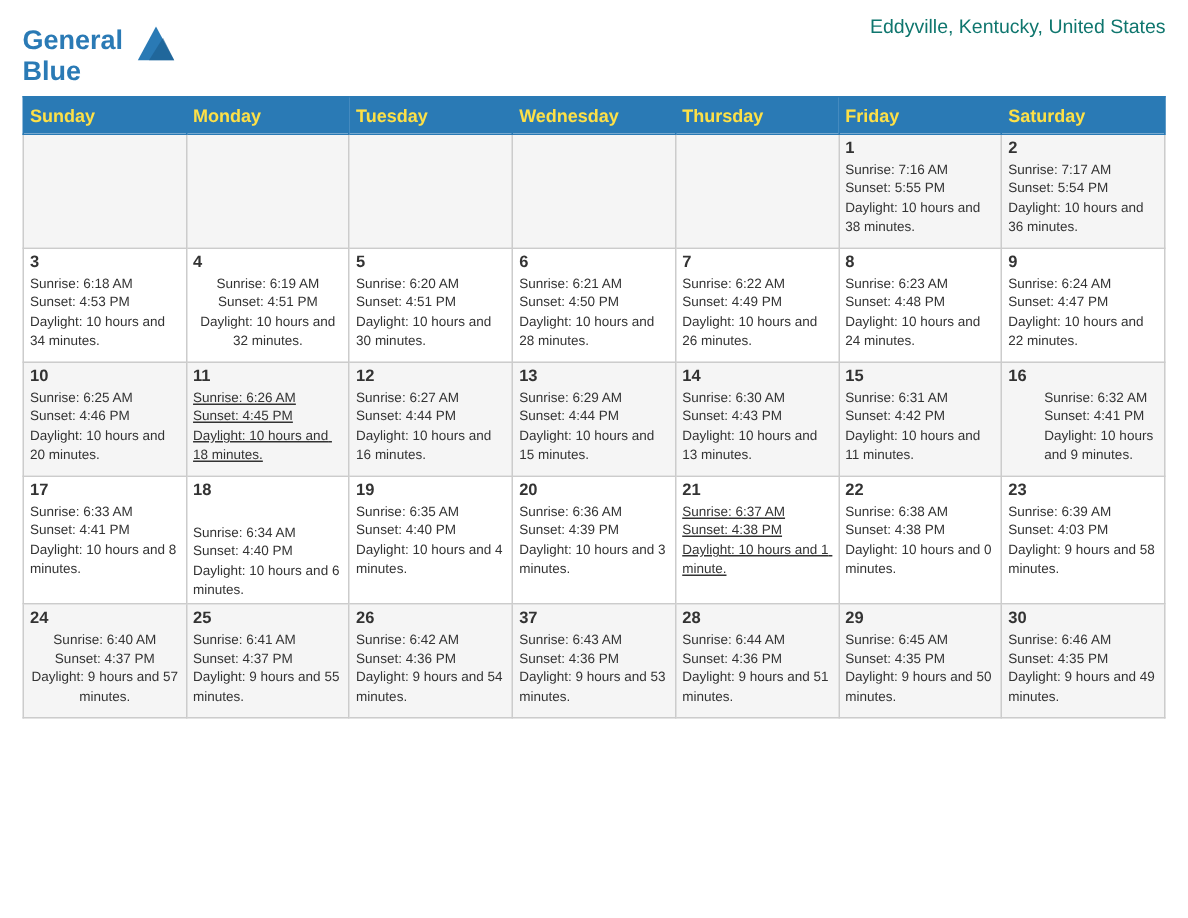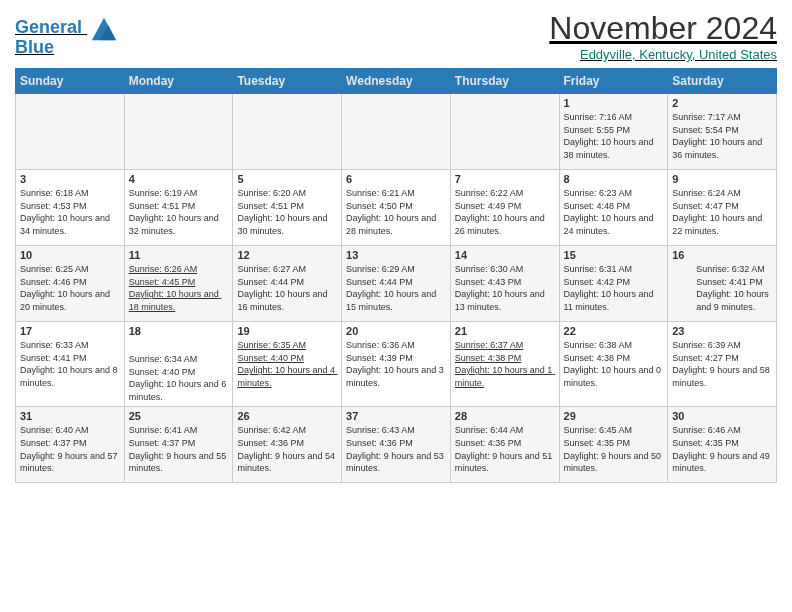--- a/index.html
+++ b/index.html
@@ -12,21 +12,20 @@
     }
     .container {
       width: 792px;
       padding: 10px 15px;
     }
     .header-row {
       display: flex;
       align-items: flex-start;
       justify-content: space-between;
       margin-bottom: 6px;
-      text-decoration: underline;
     }
     .logo {
       display: flex;
       align-items: center;
       margin-top: 4px;
     }
     .logo-text {
       font-size: 18px;
       font-weight: bold;
       color: #333;
@@ -52,21 +51,21 @@
       font-size: 13px;
       color: #0f766e;
     }
     table {
       width: 100%;
       border-collapse: collapse;
       table-layout: fixed;
     }
     thead tr th {
       background-color: #2a7ab5;
-      color: #e5e5e5;
+      color: #fde047;
       font-size: 12px;
       font-weight: bold;
       padding: 5px 4px;
       text-align: left;
       border: 1px solid #2a7ab5;
     }
     tbody tr td {
       border: 1px solid #ccc;
       vertical-align: top;
       padding: 3px 4px;
@@ -107,21 +106,20 @@
           <span>General</span>
           <svg class="logo-icon" viewBox="0 0 30 30" xmlns="http://www.w3.org/2000/svg" style="display:inline-block;vertical-align:middle;">
             <polygon points="2,28 15,4 28,28" fill="#2a7ab5"></polygon>
             <polygon points="10,28 20,12 28,28" fill="#1a5a8a" opacity="0.6"></polygon>
           </svg>
         </div>
         <div class="logo-text" style="margin-top:-4px;"><span>Blue</span></div>
       </div>
     </div>
     <div class="title-block">
-      <div class="month-title">November 2024</div>
       <div class="location">Eddyville, Kentucky, United States</div>
     </div>
   </div>
 
   <table>
     <thead>
       <tr>
       <th>Sunday</th>
           <th>Monday</th>
           <th>Tuesday</th>
@@ -153,21 +151,21 @@
         </tr>
         <tr>
           <td>
             <span class="day-number">3</span>
             <div class="day-info" style="white-space: pre-wrap;">Sunrise: 6:18 AM
 Sunset: 4:53 PM
 Daylight: 10 hours and 34 minutes.</div>
           </td>
           <td>
             <span class="day-number">4</span>
-            <div class="day-info" style="white-space: pre-wrap;">Sunrise: 6:19 AM
+            <div class="day-info" style="white-space: pre-wrap; text-align: center;">Sunrise: 6:19 AM
 Sunset: 4:51 PM
 Daylight: 10 hours and 32 minutes.</div>
           </td>
           <td>
             <span class="day-number">5</span>
             <div class="day-info" style="white-space: pre-wrap;">Sunrise: 6:20 AM
 Sunset: 4:51 PM
 Daylight: 10 hours and 30 minutes.</div>
           </td>
           <td>
@@ -247,21 +245,21 @@
 Daylight: 10 hours and 8 minutes.</div>
           </td>
           <td>
             <span class="day-number">18</span>
             <div class="day-info" style="white-space: pre-wrap; margin-top: 16px;">Sunrise: 6:34 AM
 Sunset: 4:40 PM
 Daylight: 10 hours and 6 minutes.</div>
           </td>
           <td>
             <span class="day-number">19</span>
-            <div class="day-info" style="white-space: pre-wrap; text-decoration: underline;">Sunrise: 6:35 AM
+            <div class="day-info" style="white-space: pre-wrap;">Sunrise: 6:35 AM
 Sunset: 4:40 PM
 Daylight: 10 hours and 4 minutes.</div>
           </td>
           <td>
             <span class="day-number">20</span>
             <div class="day-info" style="white-space: pre-wrap;">Sunrise: 6:36 AM
 Sunset: 4:39 PM
 Daylight: 10 hours and 3 minutes.</div>
           </td>
           <td>
@@ -272,28 +270,28 @@
           </td>
           <td>
             <span class="day-number">22</span>
             <div class="day-info" style="white-space: pre-wrap;">Sunrise: 6:38 AM
 Sunset: 4:38 PM
 Daylight: 10 hours and 0 minutes.</div>
           </td>
           <td>
             <span class="day-number">23</span>
             <div class="day-info" style="white-space: pre-wrap;">Sunrise: 6:39 AM
-Sunset: 4:27 PM
+Sunset: 4:03 PM
 Daylight: 9 hours and 58 minutes.</div>
           </td>
         </tr>
         <tr>
           <td>
-            <span class="day-number">31</span>
-            <div class="day-info" style="white-space: pre-wrap;">Sunrise: 6:40 AM
+            <span class="day-number">24</span>
+            <div class="day-info" style="white-space: pre-wrap; text-align: center;">Sunrise: 6:40 AM
 Sunset: 4:37 PM
 Daylight: 9 hours and 57 minutes.</div>
           </td>
           <td>
             <span class="day-number">25</span>
             <div class="day-info" style="white-space: pre-wrap;">Sunrise: 6:41 AM
 Sunset: 4:37 PM
 Daylight: 9 hours and 55 minutes.</div>
           </td>
           <td>

